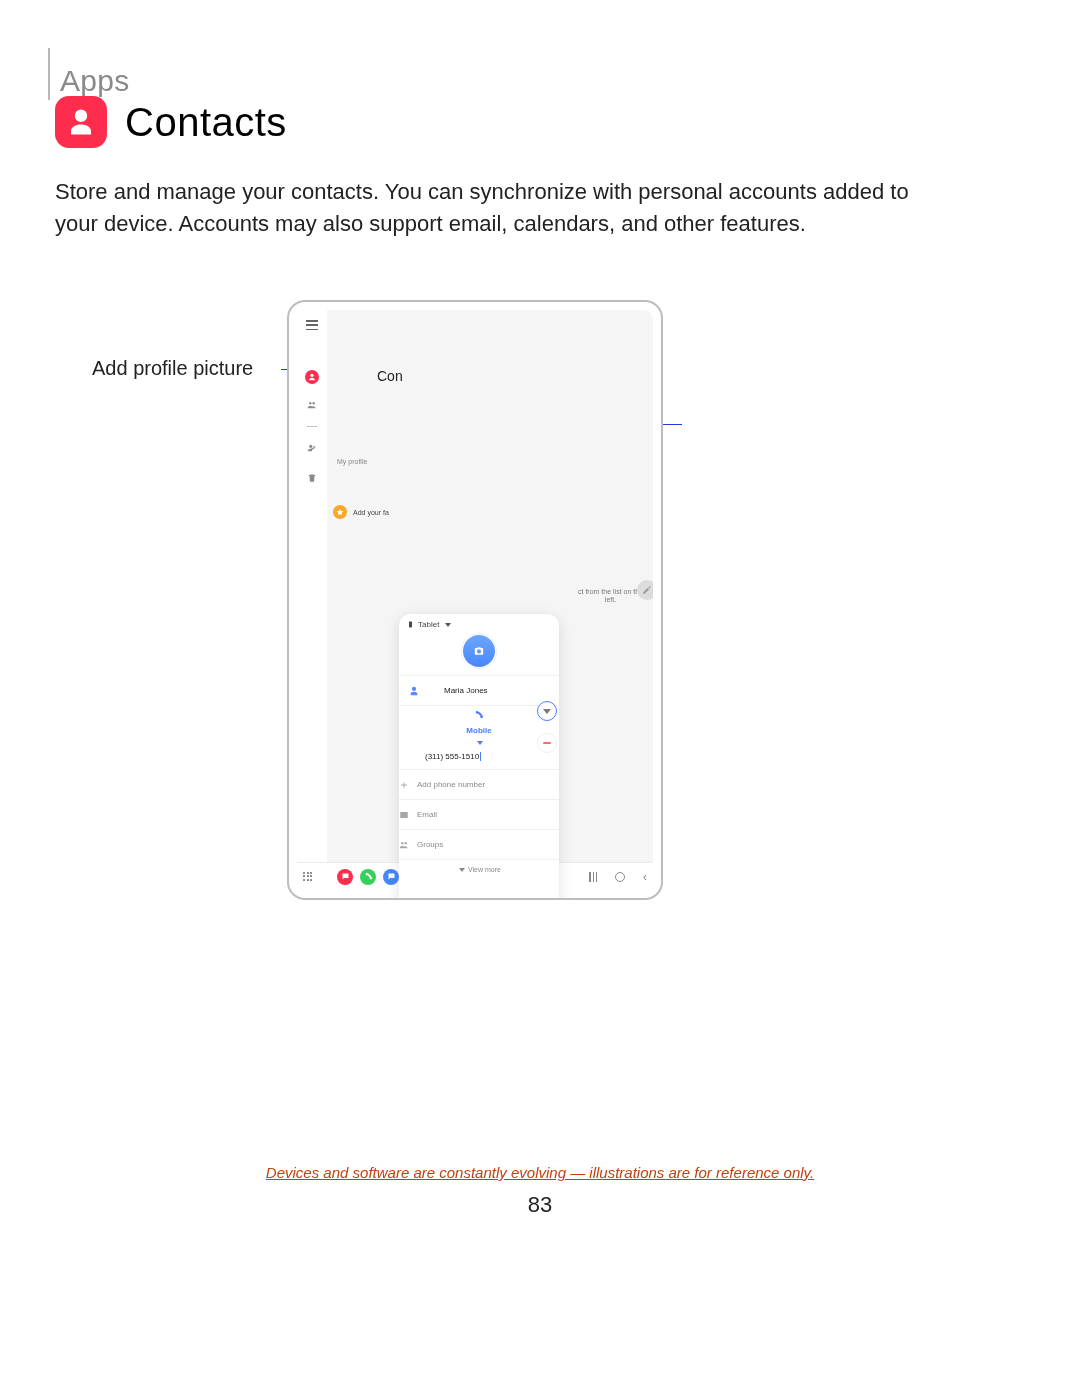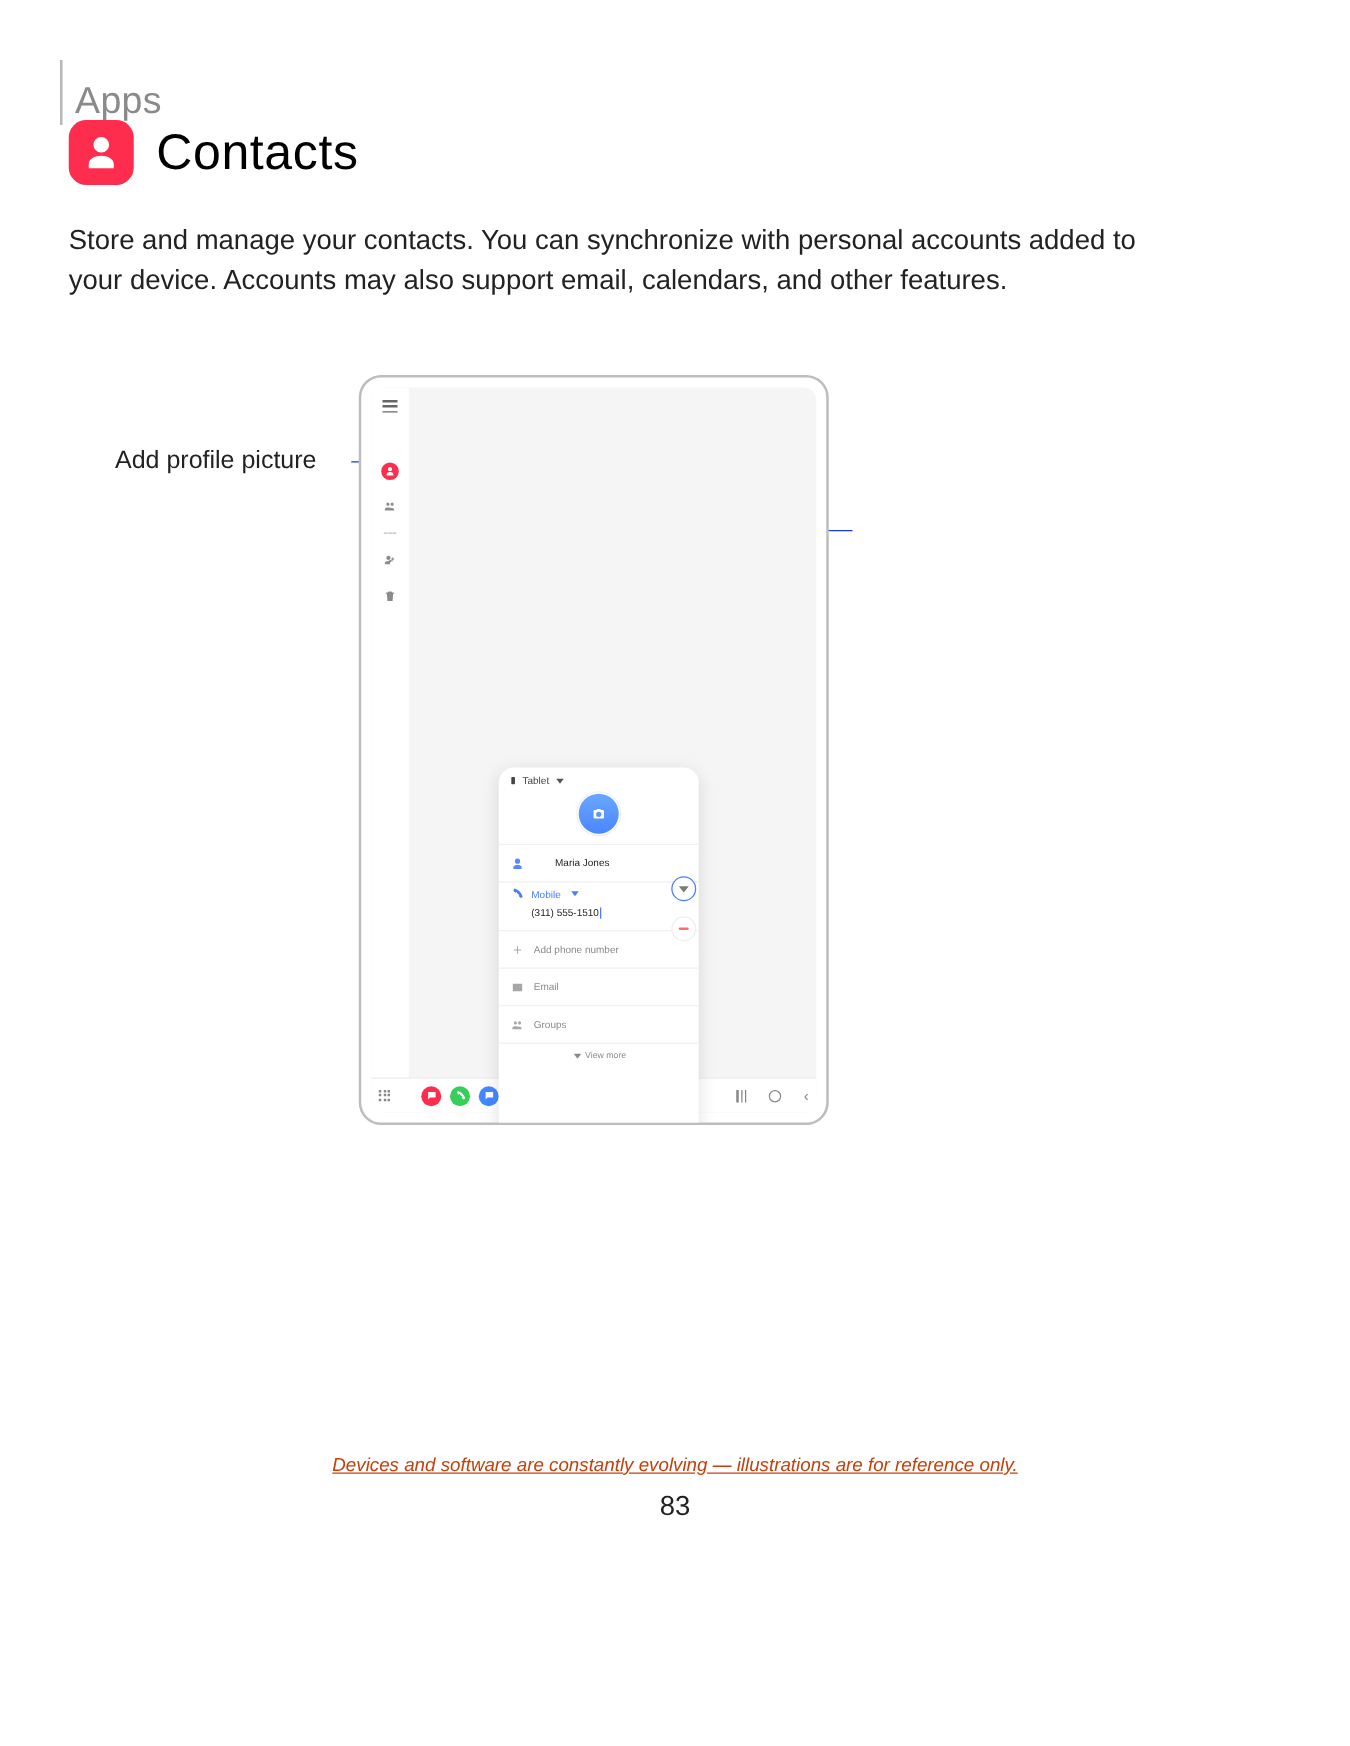--- a/index.html
+++ b/index.html
@@ -211,31 +211,31 @@
     color:#444;
   }
   .m-row:first-of-type { border-top: none; }
   .m-row svg { width:10px; height:10px; fill:#5c86ff; flex:0 0 10px; }
   .m-phone {
     padding: 4px 10px 6px;
     border-top:1px solid #f0f0f0;
   }
   .m-phone .type {
     display:flex; align-items:center; gap:6px;
-    font-size:8px; color:#4a7cff; font-weight:400;
+    font-size:8px; color:#4a7cff; font-weight:700;flex-direction:column;
   }
   .m-phone .type .caret-down { border-top-color:#4a7cff; }
   .m-phone .num {
     font-size:8px; color:#222; margin-left:16px; margin-top:2px;
     border-right: 1px solid #4a7cff;
     padding-right:1px; display:inline-block;
   }
   .m-add, .m-email, .m-groups {
     display:flex; align-items:center; gap:8px;
-    padding: 0 10px; height: 30px;
+    padding: 0 0; height: 30px;
     border-top:1px solid #f0f0f0;
     font-size:8px; color:#8a8a8a;
   }
   .m-add svg, .m-email svg, .m-groups svg { width:10px; height:10px; fill:#a7a7a7; }
   .m-viewmore {
     text-align:center; font-size:7px; color:#8a8a8a;
     padding:6px 0; border-top:1px solid #f0f0f0;
     display:flex; align-items:center; justify-content:center; gap:3px;
   }
   .m-viewmore .caret-down { border-top-color:#8a8a8a; }
@@ -409,20 +409,41 @@
               <path d="M9 12a4 4 0 1 0-4-4 4 4 0 0 0 4 4Zm0 2c-3.3 0-7 1.7-7 4v2h10v-2c0-2.3 3.7-4 7-4h-2a6 6 0 0 0-8 0Zm11-5h-2V7h-2v2h-2v2h2v2h2v-2h2Z"></path>
             </svg>
         </div>
         <div class="sb-trash">
           <svg viewBox="0 0 24 24">
               <path d="M6 7h12l-1 14H7Zm3-4h6l1 2h4v2H4V5h4Z"></path>
             </svg>
         </div>
       </div>
 
+      <div class="pane">
+        <div class="cont-label">Con</div>
+        <div class="my-profile">My profile</div>
+        <div class="fav-row">
+          <div class="fav-dot">
+            <svg viewBox="0 0 24 24">
+                <path d="m12 2 2.9 6.9L22 10l-5.5 4.7L18.2 22 12 18.3 5.8 22l1.7-7.3L2 10l7.1-1.1Z"></path>
+              </svg>
+          </div>
+          <span class="fav-text">Add your fa</span>
+        </div>
+        <div class="pane-hint">
+          <span>ct from the list on the</span><br>
+          <span>left.</span>
+        </div>
+        <div class="fab">
+          <svg viewBox="0 0 24 24">
+              <path d="M3 17.5V21h3.5L17 10.5 13.5 7Zm17.7-10.2a1 1 0 0 0 0-1.4l-2.6-2.6a1 1 0 0 0-1.4 0L15 5l3.5 3.5Z"></path>
+            </svg>
+        </div>
+      </div>
 
       <div class="taskbar">
         <div class="tb-grid">
           <span></span>
             <span></span>
             <span></span>
             <span></span>
             <span></span>
             <span></span>
             <span></span>

